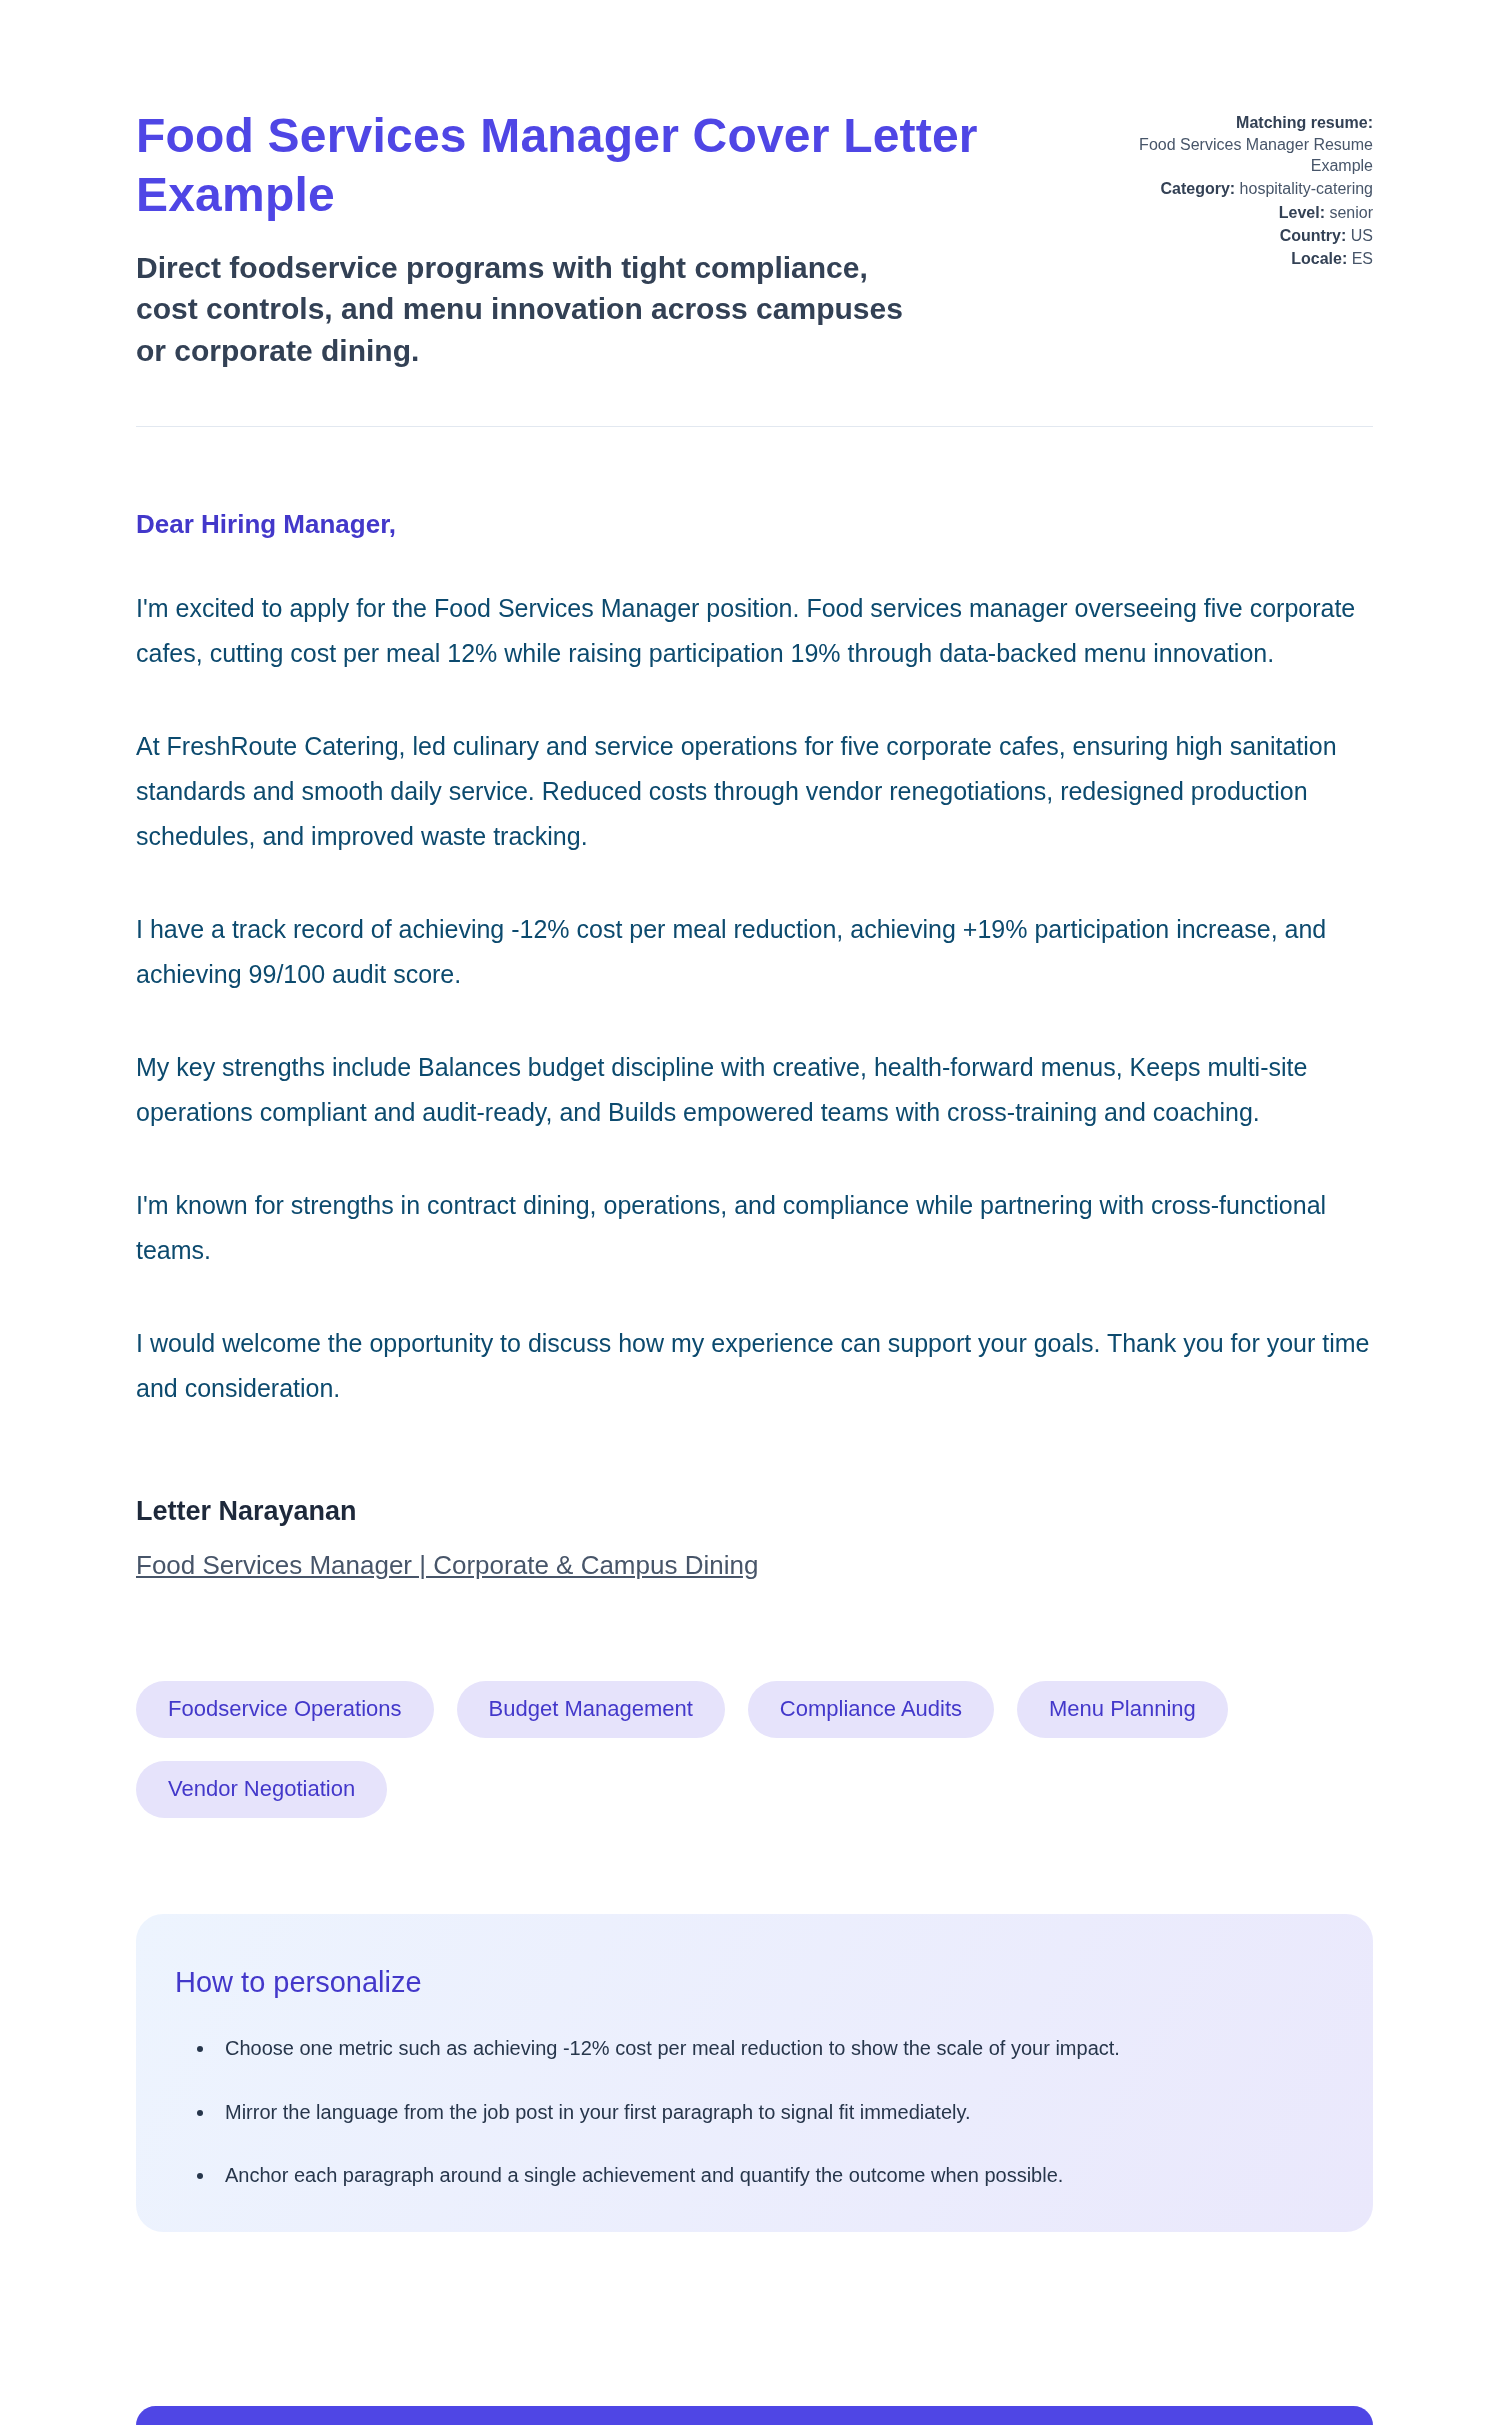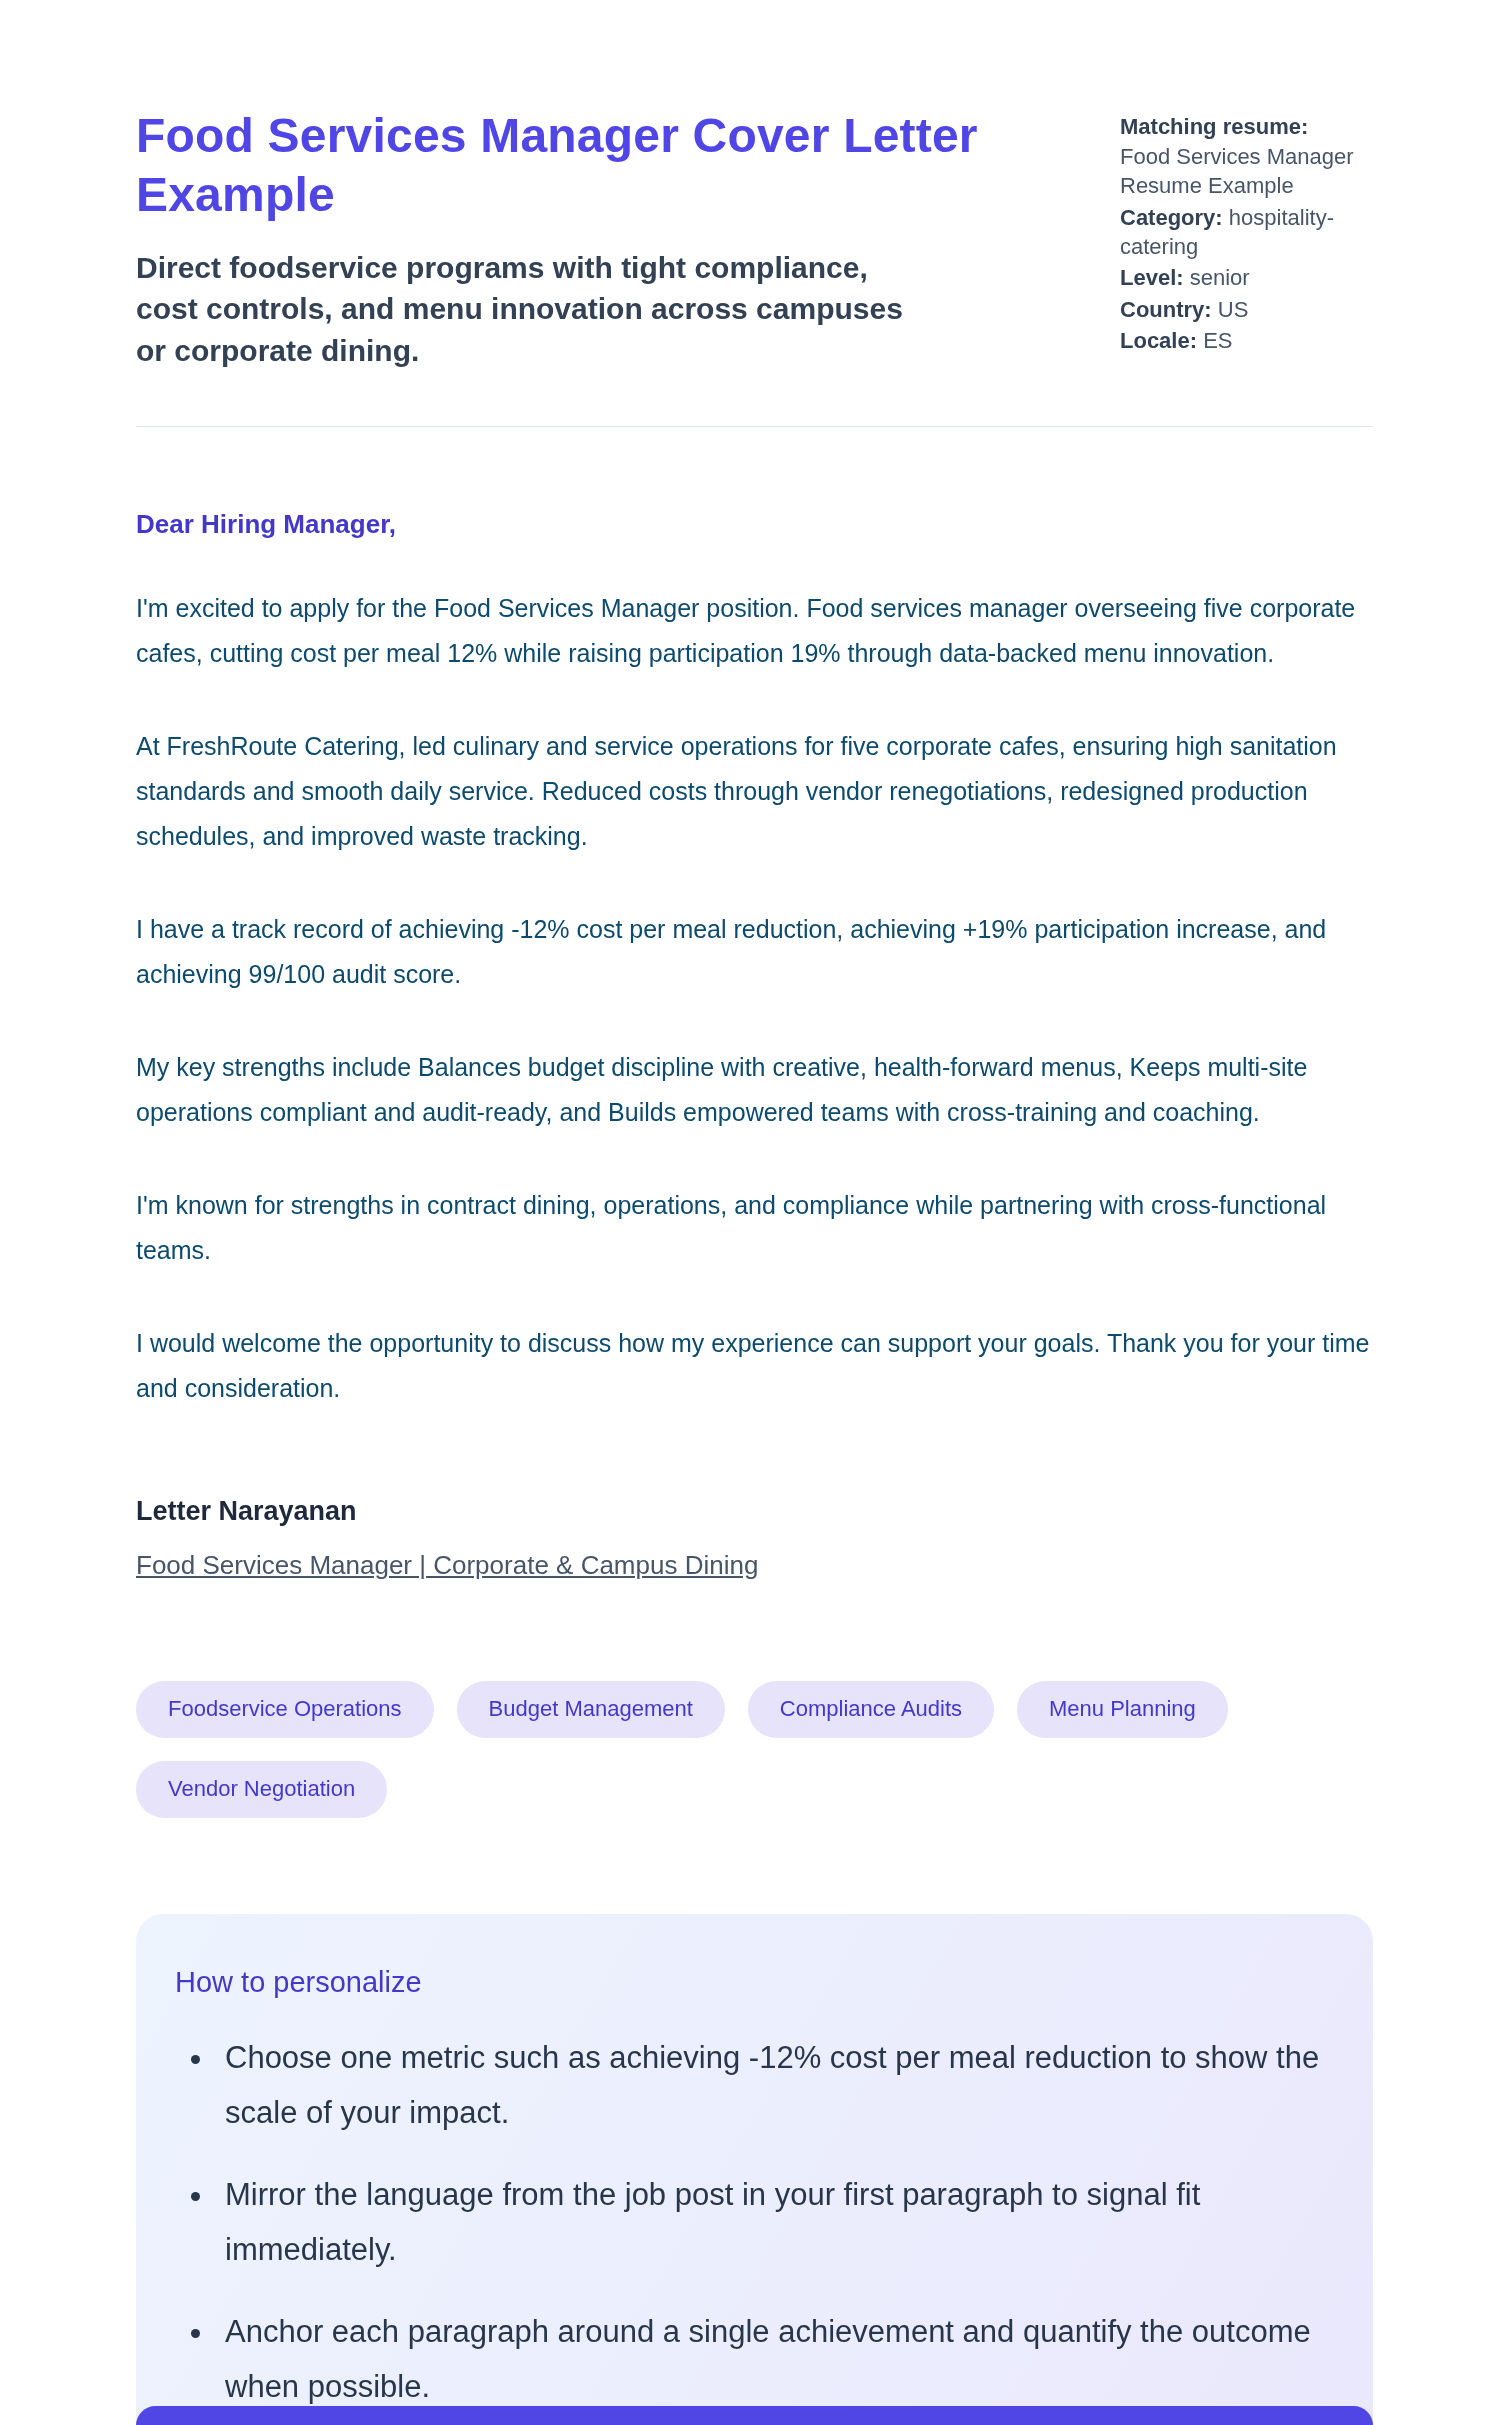--- a/index.html
+++ b/index.html
@@ -36,22 +36,22 @@
     margin-top: 23px;
     font-size: 30px;
     line-height: 1.38;
     font-weight: bold;
     color: #334155;
     max-width: 800px;
   }
   .meta {
     width: 253px;
     flex: 0 0 253px;
-    text-align: left;
-    font-size: 22px;
+    text-align: right;
+    font-size: 16px;
     line-height: 1.34;
     color: #475569;
     padding-top: 5.3px;
   }
   .meta .label { font-weight: bold; color: #334155; }
   .meta .label.block { display: block; }
   .meta-row { margin-bottom: 1.8px; }
 
   .divider {
     border: none;
@@ -121,21 +121,21 @@
     font-weight: normal;
     color: #4338ca;
     margin-bottom: 32px;
   }
   .personalize-list {
     list-style: disc;
     padding-left: 41px;
     color: #334155;
   }
   .personalize-list li {
-    font-size: 31px;
+    font-size: 20px;
     line-height: 1.75;
     margin-bottom: 28.5px;
     padding-left: 9px;
     color: #27364b;
   }
   .personalize-list li:last-child { margin-bottom: 0; }
 
   
   .bottom-bar {
     position: absolute;

